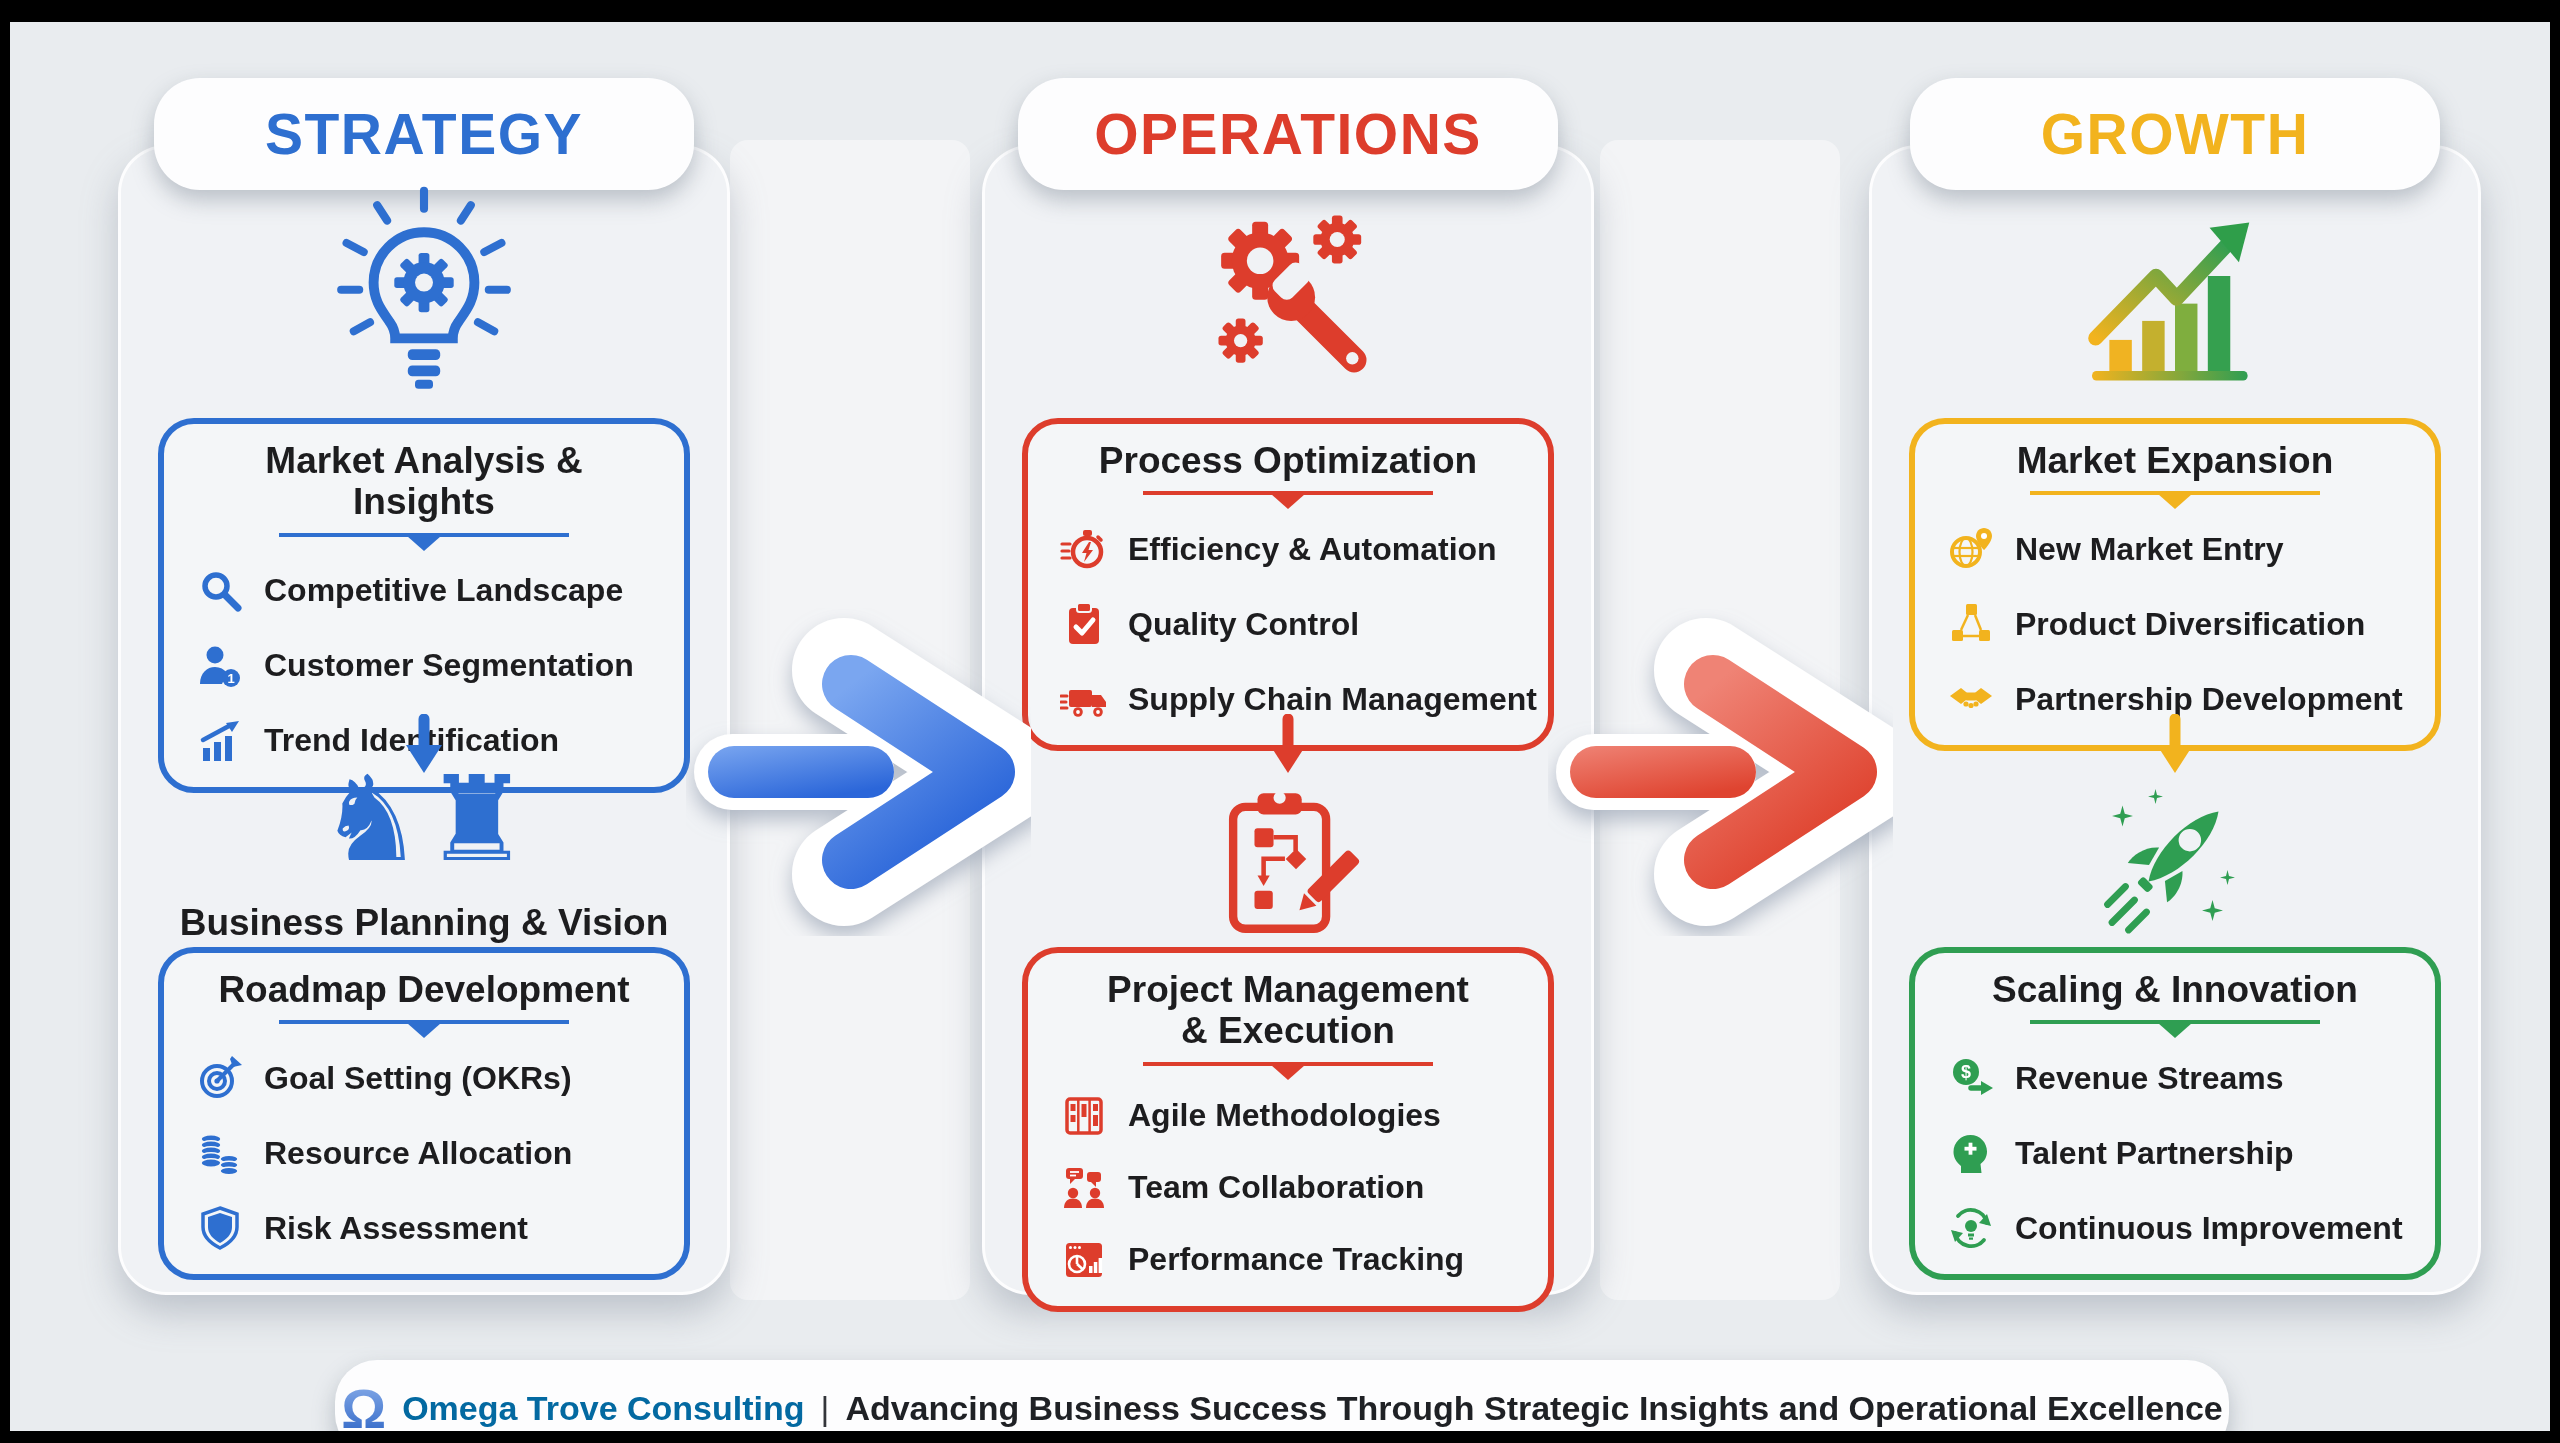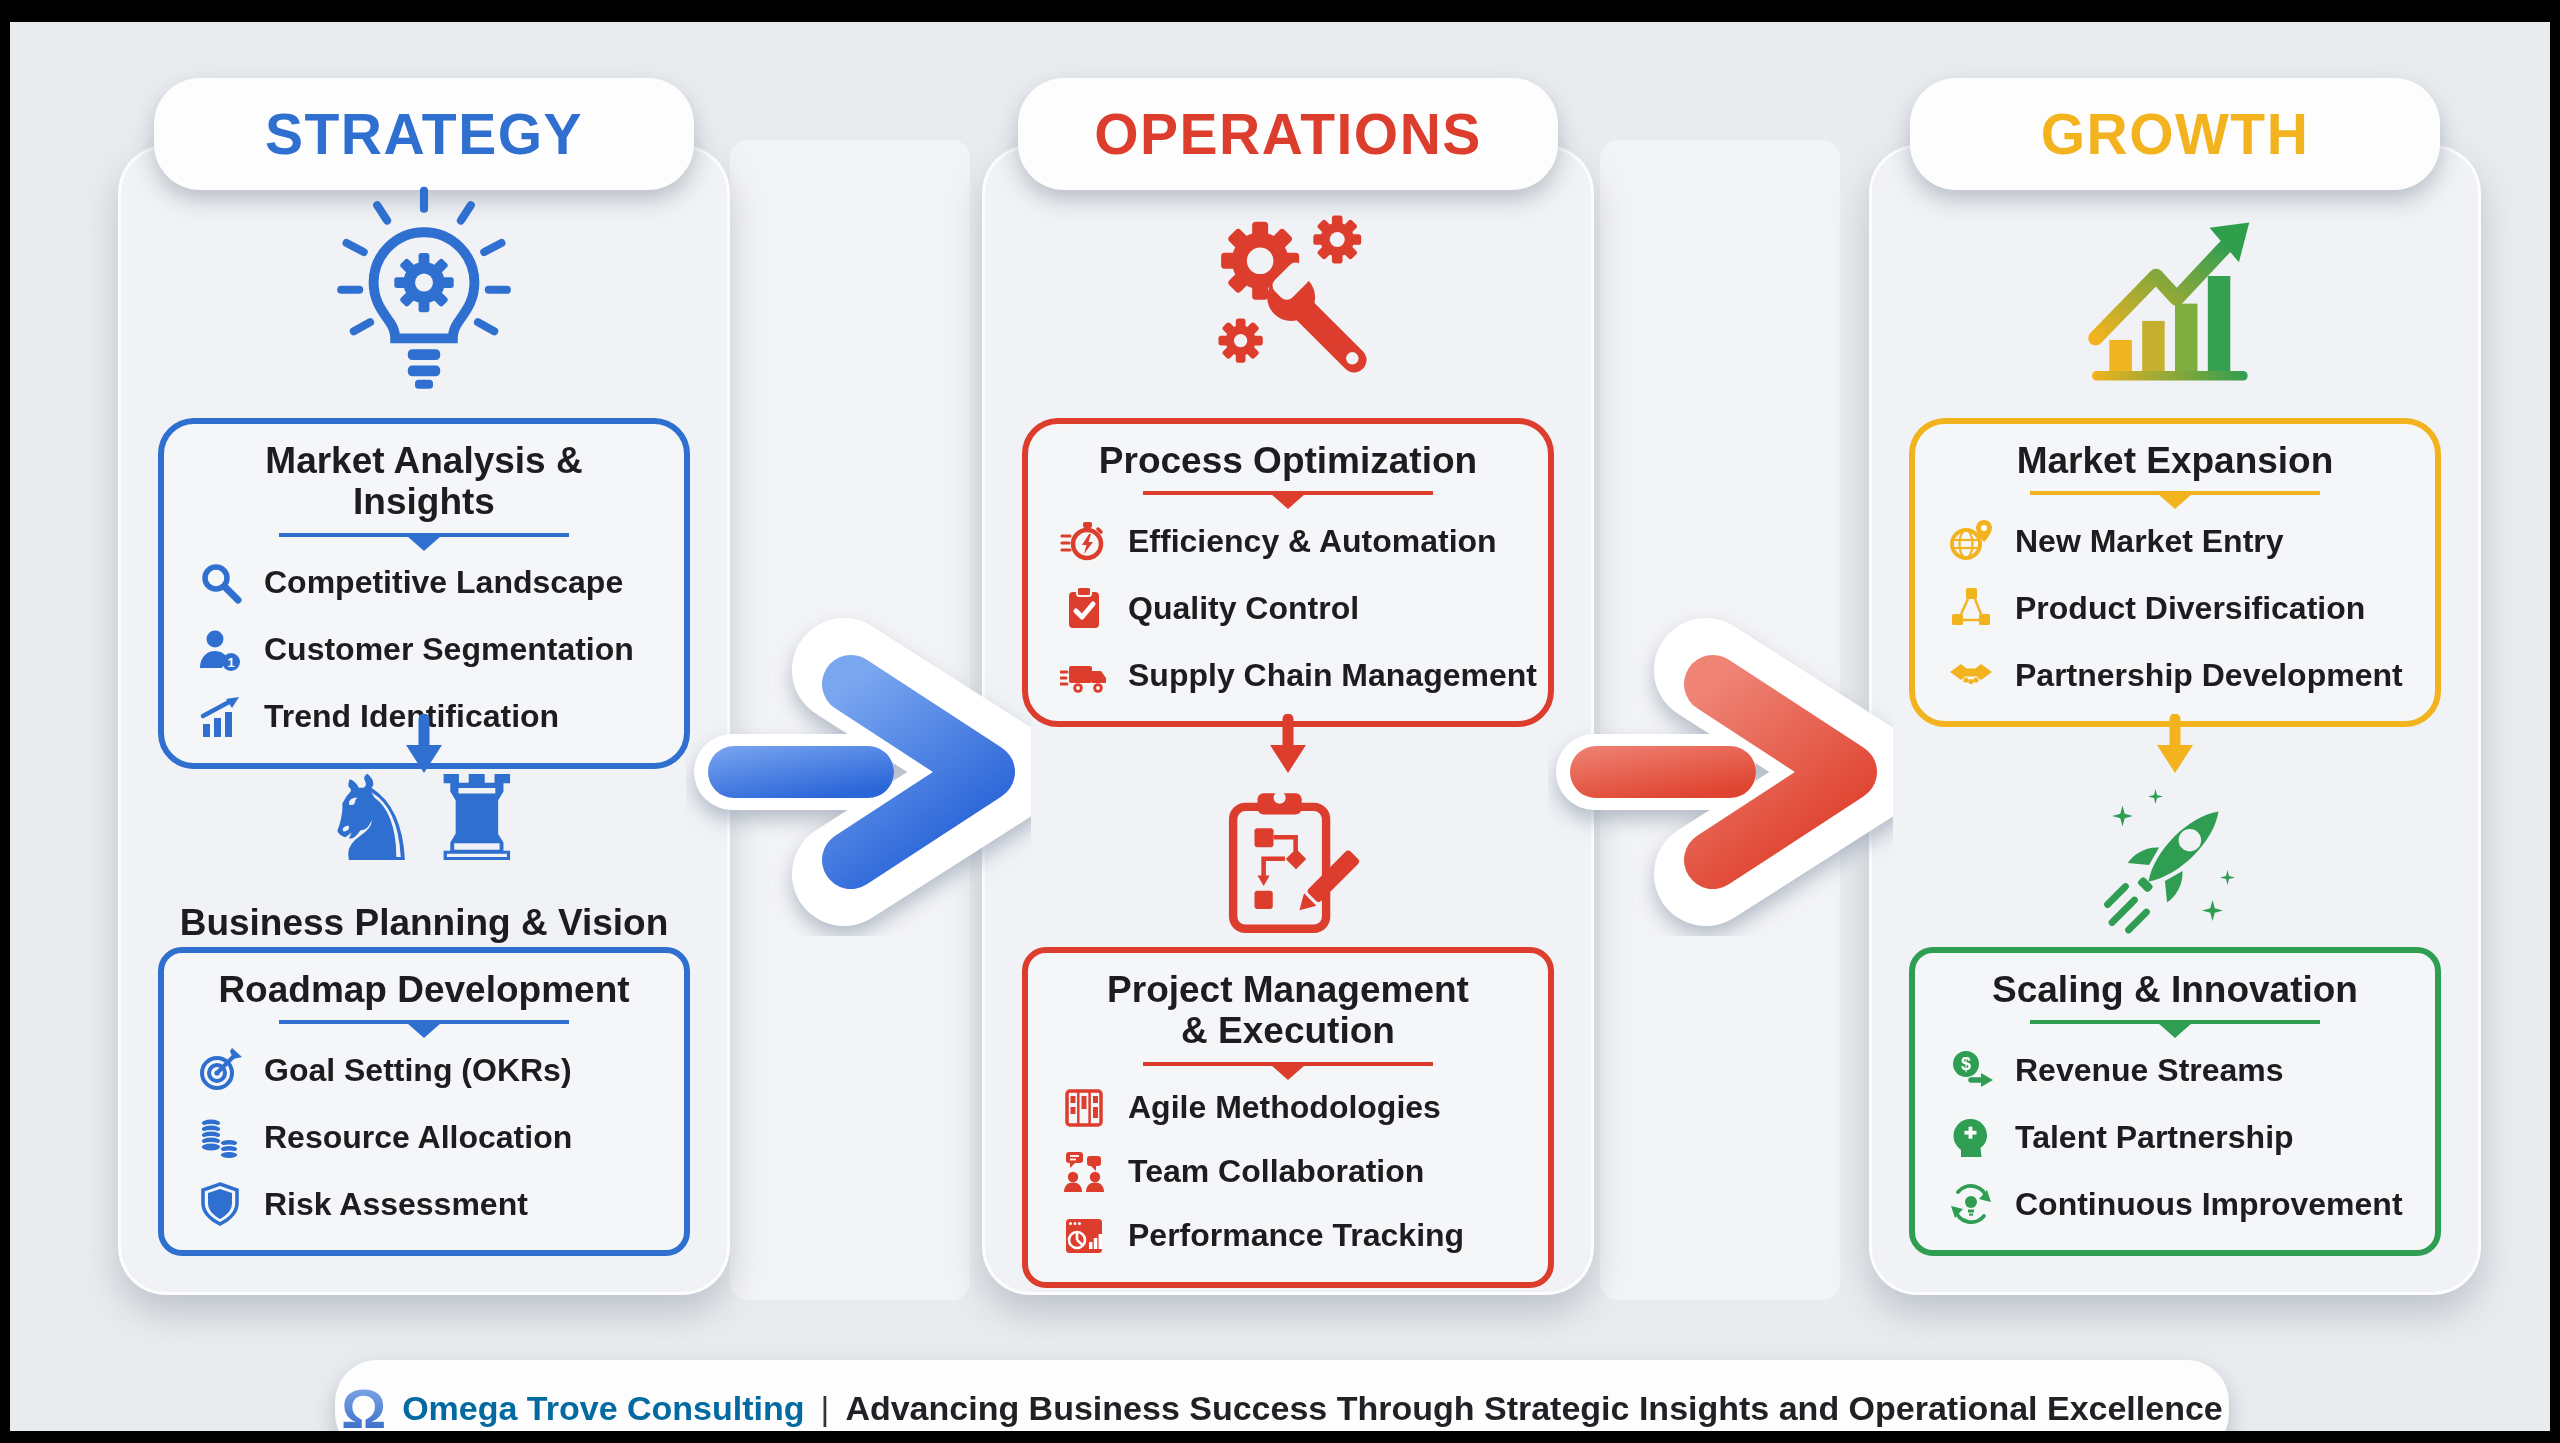--- a/index.html
+++ b/index.html
@@ -32,32 +32,32 @@
   .header-icon {
     position:absolute; top:158px; left:50%; transform:translateX(-50%);
     width:100%; display:flex; justify-content:center; color:var(--accent);
   }
   .sub-box {
     position:absolute; left:40px; right:40px;
     background:#f4f6f8; border:6px solid var(--accent); border-radius:36px;
     padding:16px 26px 22px 26px;
   }
   .box1 { top:396px; }
-  .box2 { top:925px;border-radius:24px; }
+  .box2 { top:925px; }
   .box-title {
     text-align:center; font-size:37px; font-weight:700; color:#1d1d1f; line-height:1.12;
   }
   .underline { position:relative; width:62%; height:4px; background:var(--accent); margin:10px auto 0 auto; }
   .underline::after {
     content:""; position:absolute; left:50%; top:3px; transform:translateX(-50%);
     border-left:17px solid transparent; border-right:17px solid transparent;
     border-top:15px solid var(--accent);
   }
   .items { margin-top:22px; display:flex; flex-direction:column; gap:19px; padding-left:6px; }
-  .item { display:flex; align-items:center; gap:20px; }
+  .item { display:flex; align-items:center; gap:20px;margin-top:8px; }
   .item-icon { width:48px; height:48px; flex:0 0 48px; color:var(--accent); }
   .item-icon svg { width:48px; height:48px; display:block; }
   .item-label { font-size:32px; font-weight:600; color:#1d1d1f; white-space:nowrap; }
   .down-arrow {
     position:absolute; top:692px; left:50%; transform:translateX(-50%);
     color:var(--accent);
   }
   .mid-icon { position:absolute; left:50%; transform:translateX(-50%); color:var(--accent); }
   .chess-mid { top:738px; font-size:118px; line-height:1; white-space:nowrap; }
   .mid-label {

